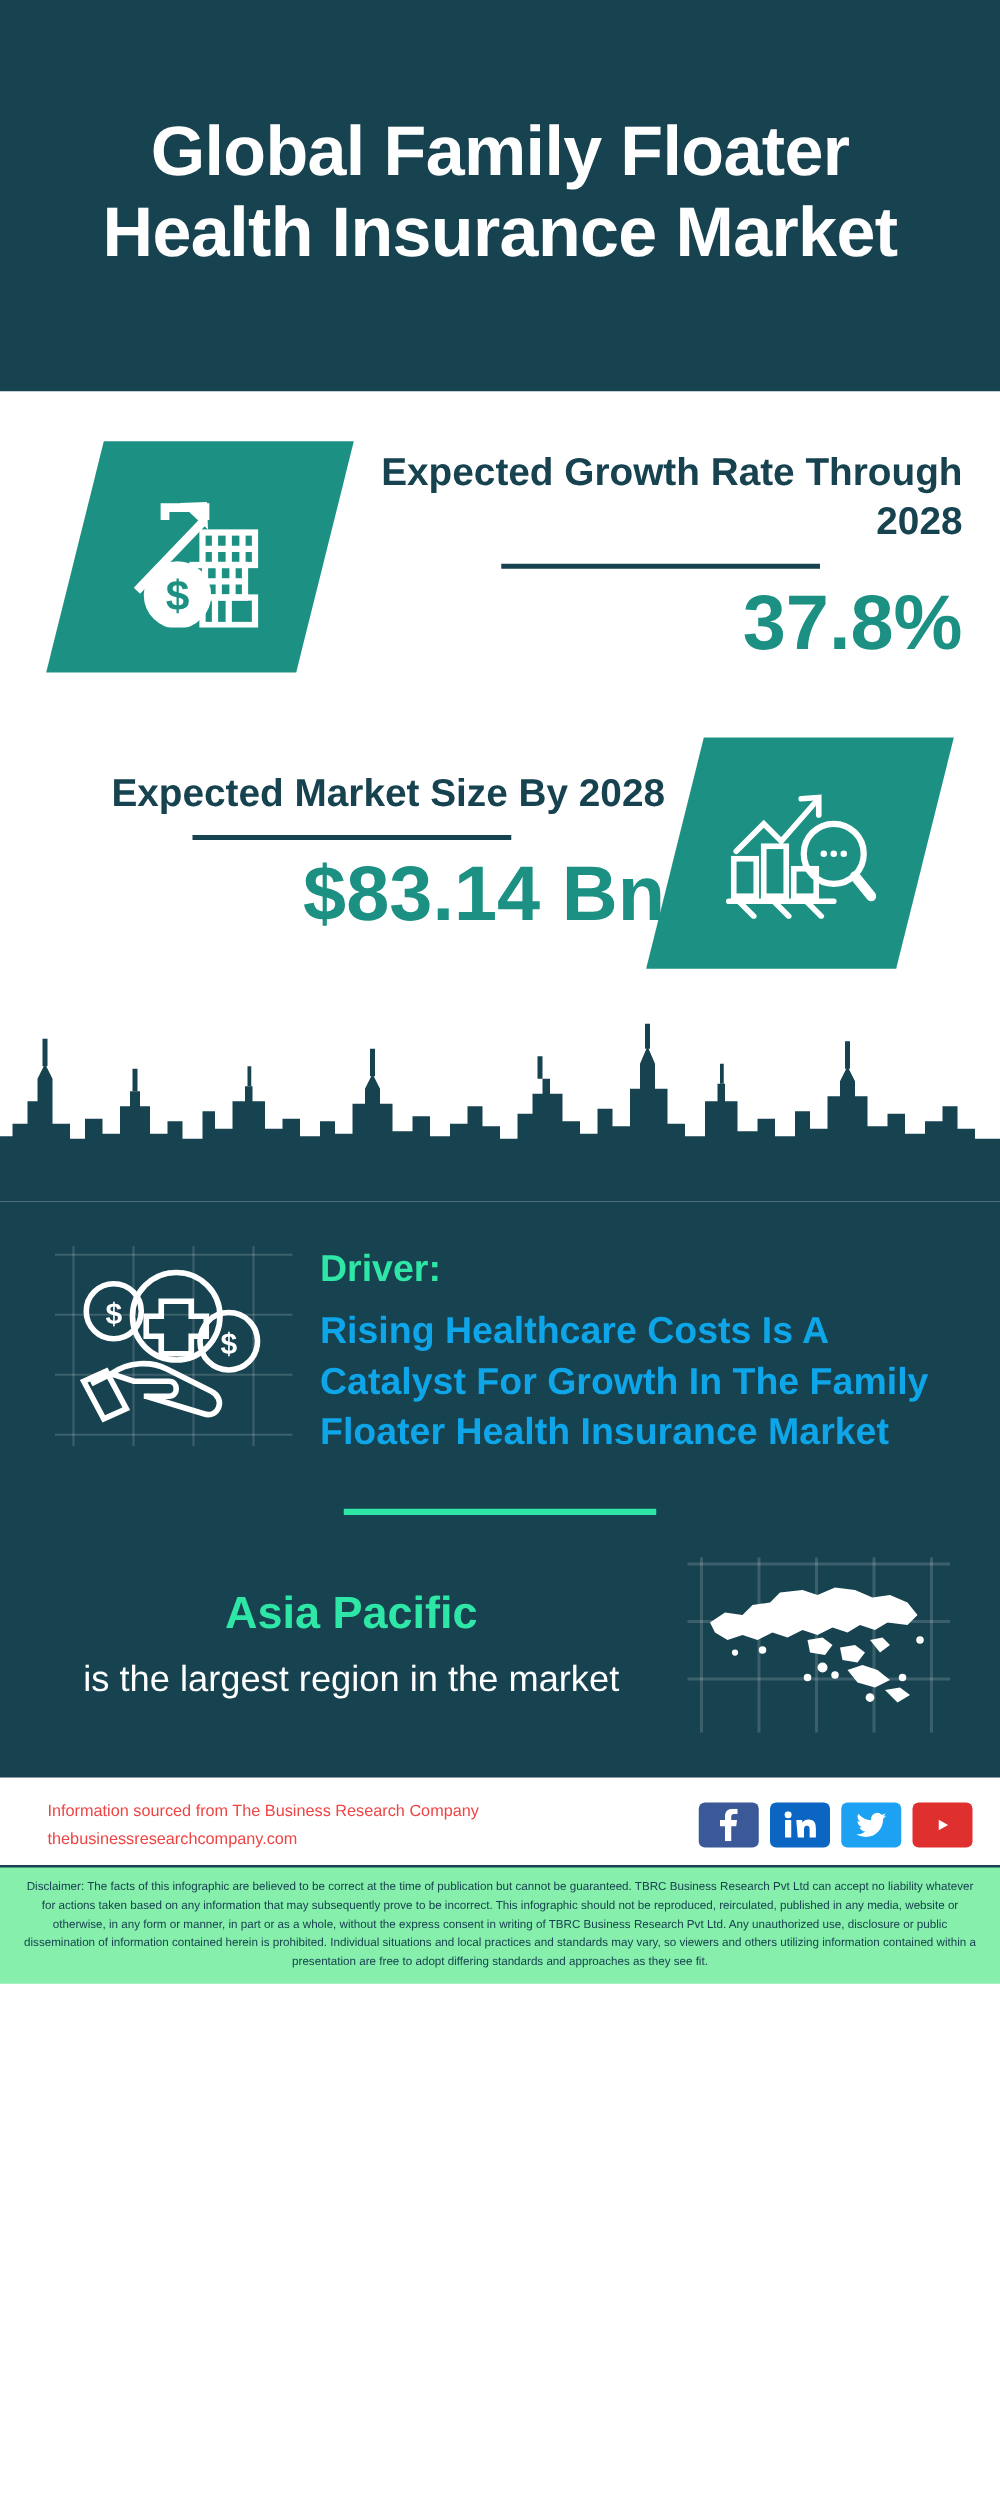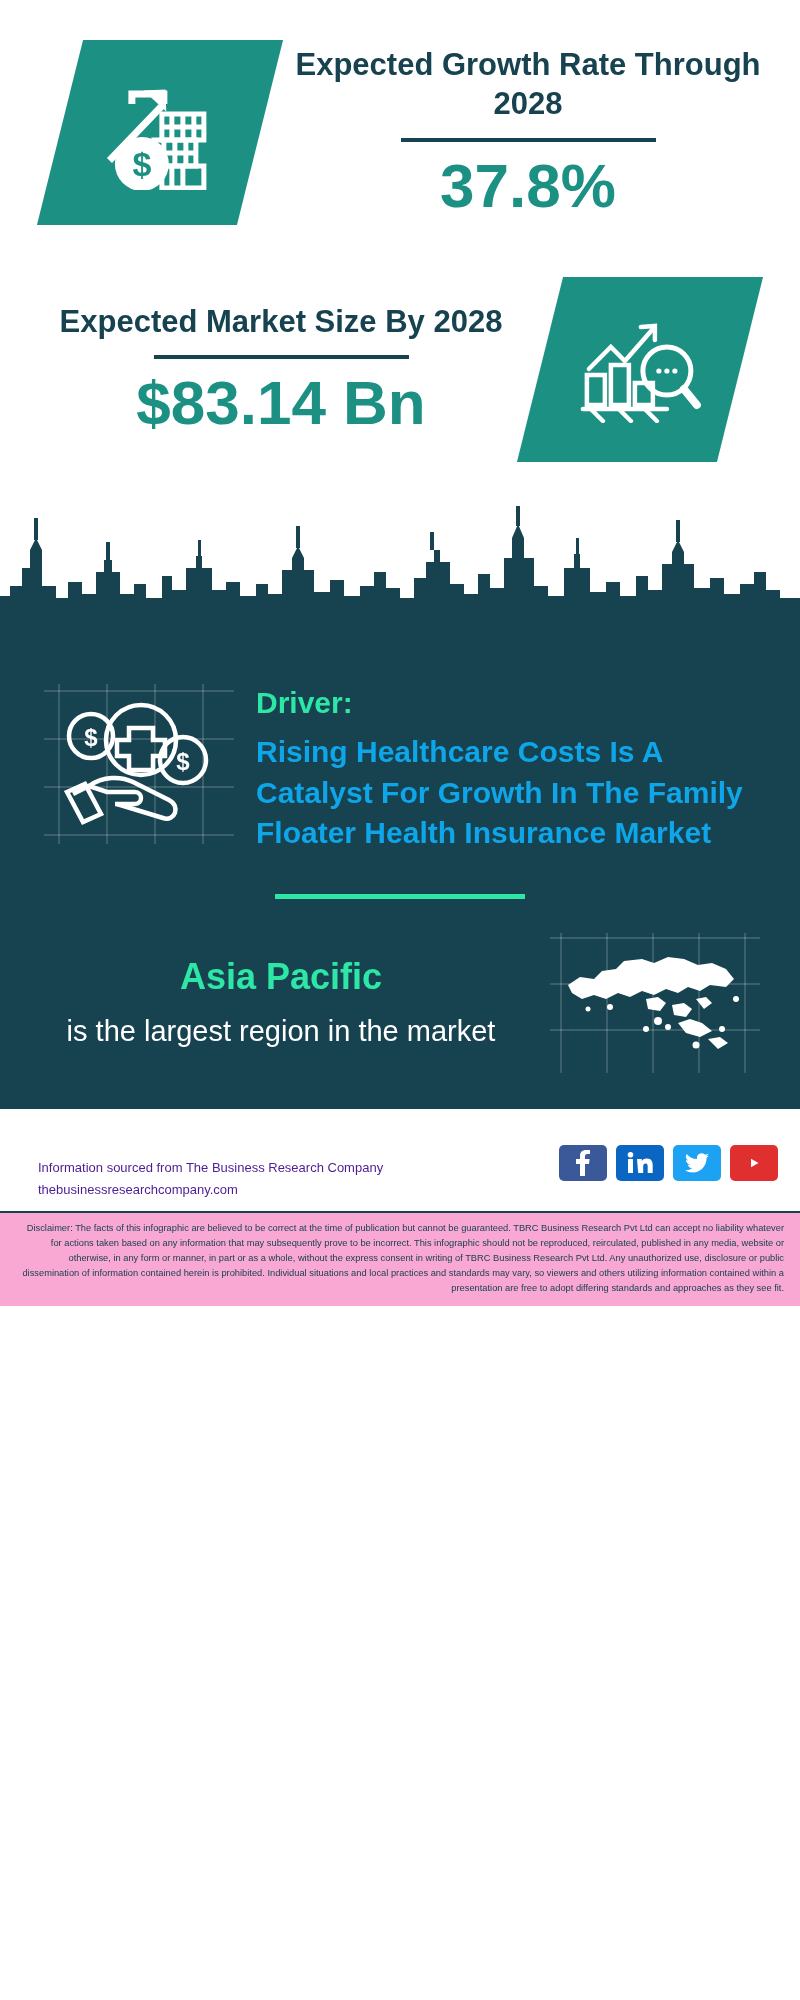--- a/index.html
+++ b/index.html
@@ -36,21 +36,21 @@
 
   .para {
     width: 200px; height: 185px;
     background: #1C9183;
     transform: skewX(-14deg);
     display: flex; align-items: center; justify-content: center;
     flex: 0 0 auto;
   }
   .para .glyph { transform: skewX(14deg); display:block; }
 
-  .stat-text { flex: 1; text-align: center; }
+  .stat-text { flex: 1; text-align: right; }
   .stat-label {
     color: #17424F;
     font-size: 31px; font-weight: bold; line-height: 1.28;
   }
   .rule {
     height: 4px; background: #17424F;
     width: 255px; margin: 14px auto 10px auto;
   }
   .stat-value {
     color: #1C9183;
@@ -120,45 +120,48 @@
   .map-box .grid-bg { background-size: 46px 46px; background-position: 10px 4px; }
   .map-box svg { position: relative; display: block; }
 
   
   .footer {
     background: #ffffff; width: 800px;
     padding: 16px 22px 10px 38px;
     display: flex; align-items: center; justify-content: space-between;
     border-top: 2px solid #17424F;
   }
-  .src { color: #4c1d95; font-size: 13px; line-height: 1.7; margin-top: 32px; }
+  .src { color: #ef4444; font-size: 13px; line-height: 1.7; }
   .socials { display: flex; gap: 9px; align-items: center; }
   .sicon {
     width: 48px; height: 36px; border-radius: 5px;
     display: flex; align-items: center; justify-content: center;
     color: #fff;
   }
   .fb { background: #3B5998; }
   .li { background: #0A66C2; }
   .tw { background: #1DA1F2; }
   .yt { background: #E02F2F; }
 
   .disclaimer {
     padding: 8px 16px 10px 16px;
     color: #17424F; font-size: 9.3px; line-height: 1.62;
-    text-align: right;
+    text-align: center;
     border-top: 2px solid #17424F;
-    background: #f9a8d4;
+    background: #86efac;
   }
 </style>
 </head>
 <body>
 
 <div class="page">
 
+  <div class="header">
+    <h1>Global Family Floater Health Insurance Market</h1>
+  </div>
 
   <div class="stat-row stat1">
     <div class="para">
       <span class="glyph">
         <svg width="120" height="118" viewBox="0 0 120 118">
           <g fill="none" stroke="#fff" stroke-width="7">
             <path d="M12 86 L60 36" stroke-linecap="square"></path>
           </g>
           <path d="M64 32 L64 22 L32 22 L32 32" fill="none" stroke="#fff" stroke-width="7"></path>
           <path d="M66 18 L66 40 L44 18 Z" fill="#fff" transform="rotate(-2 55 29)"></path>

